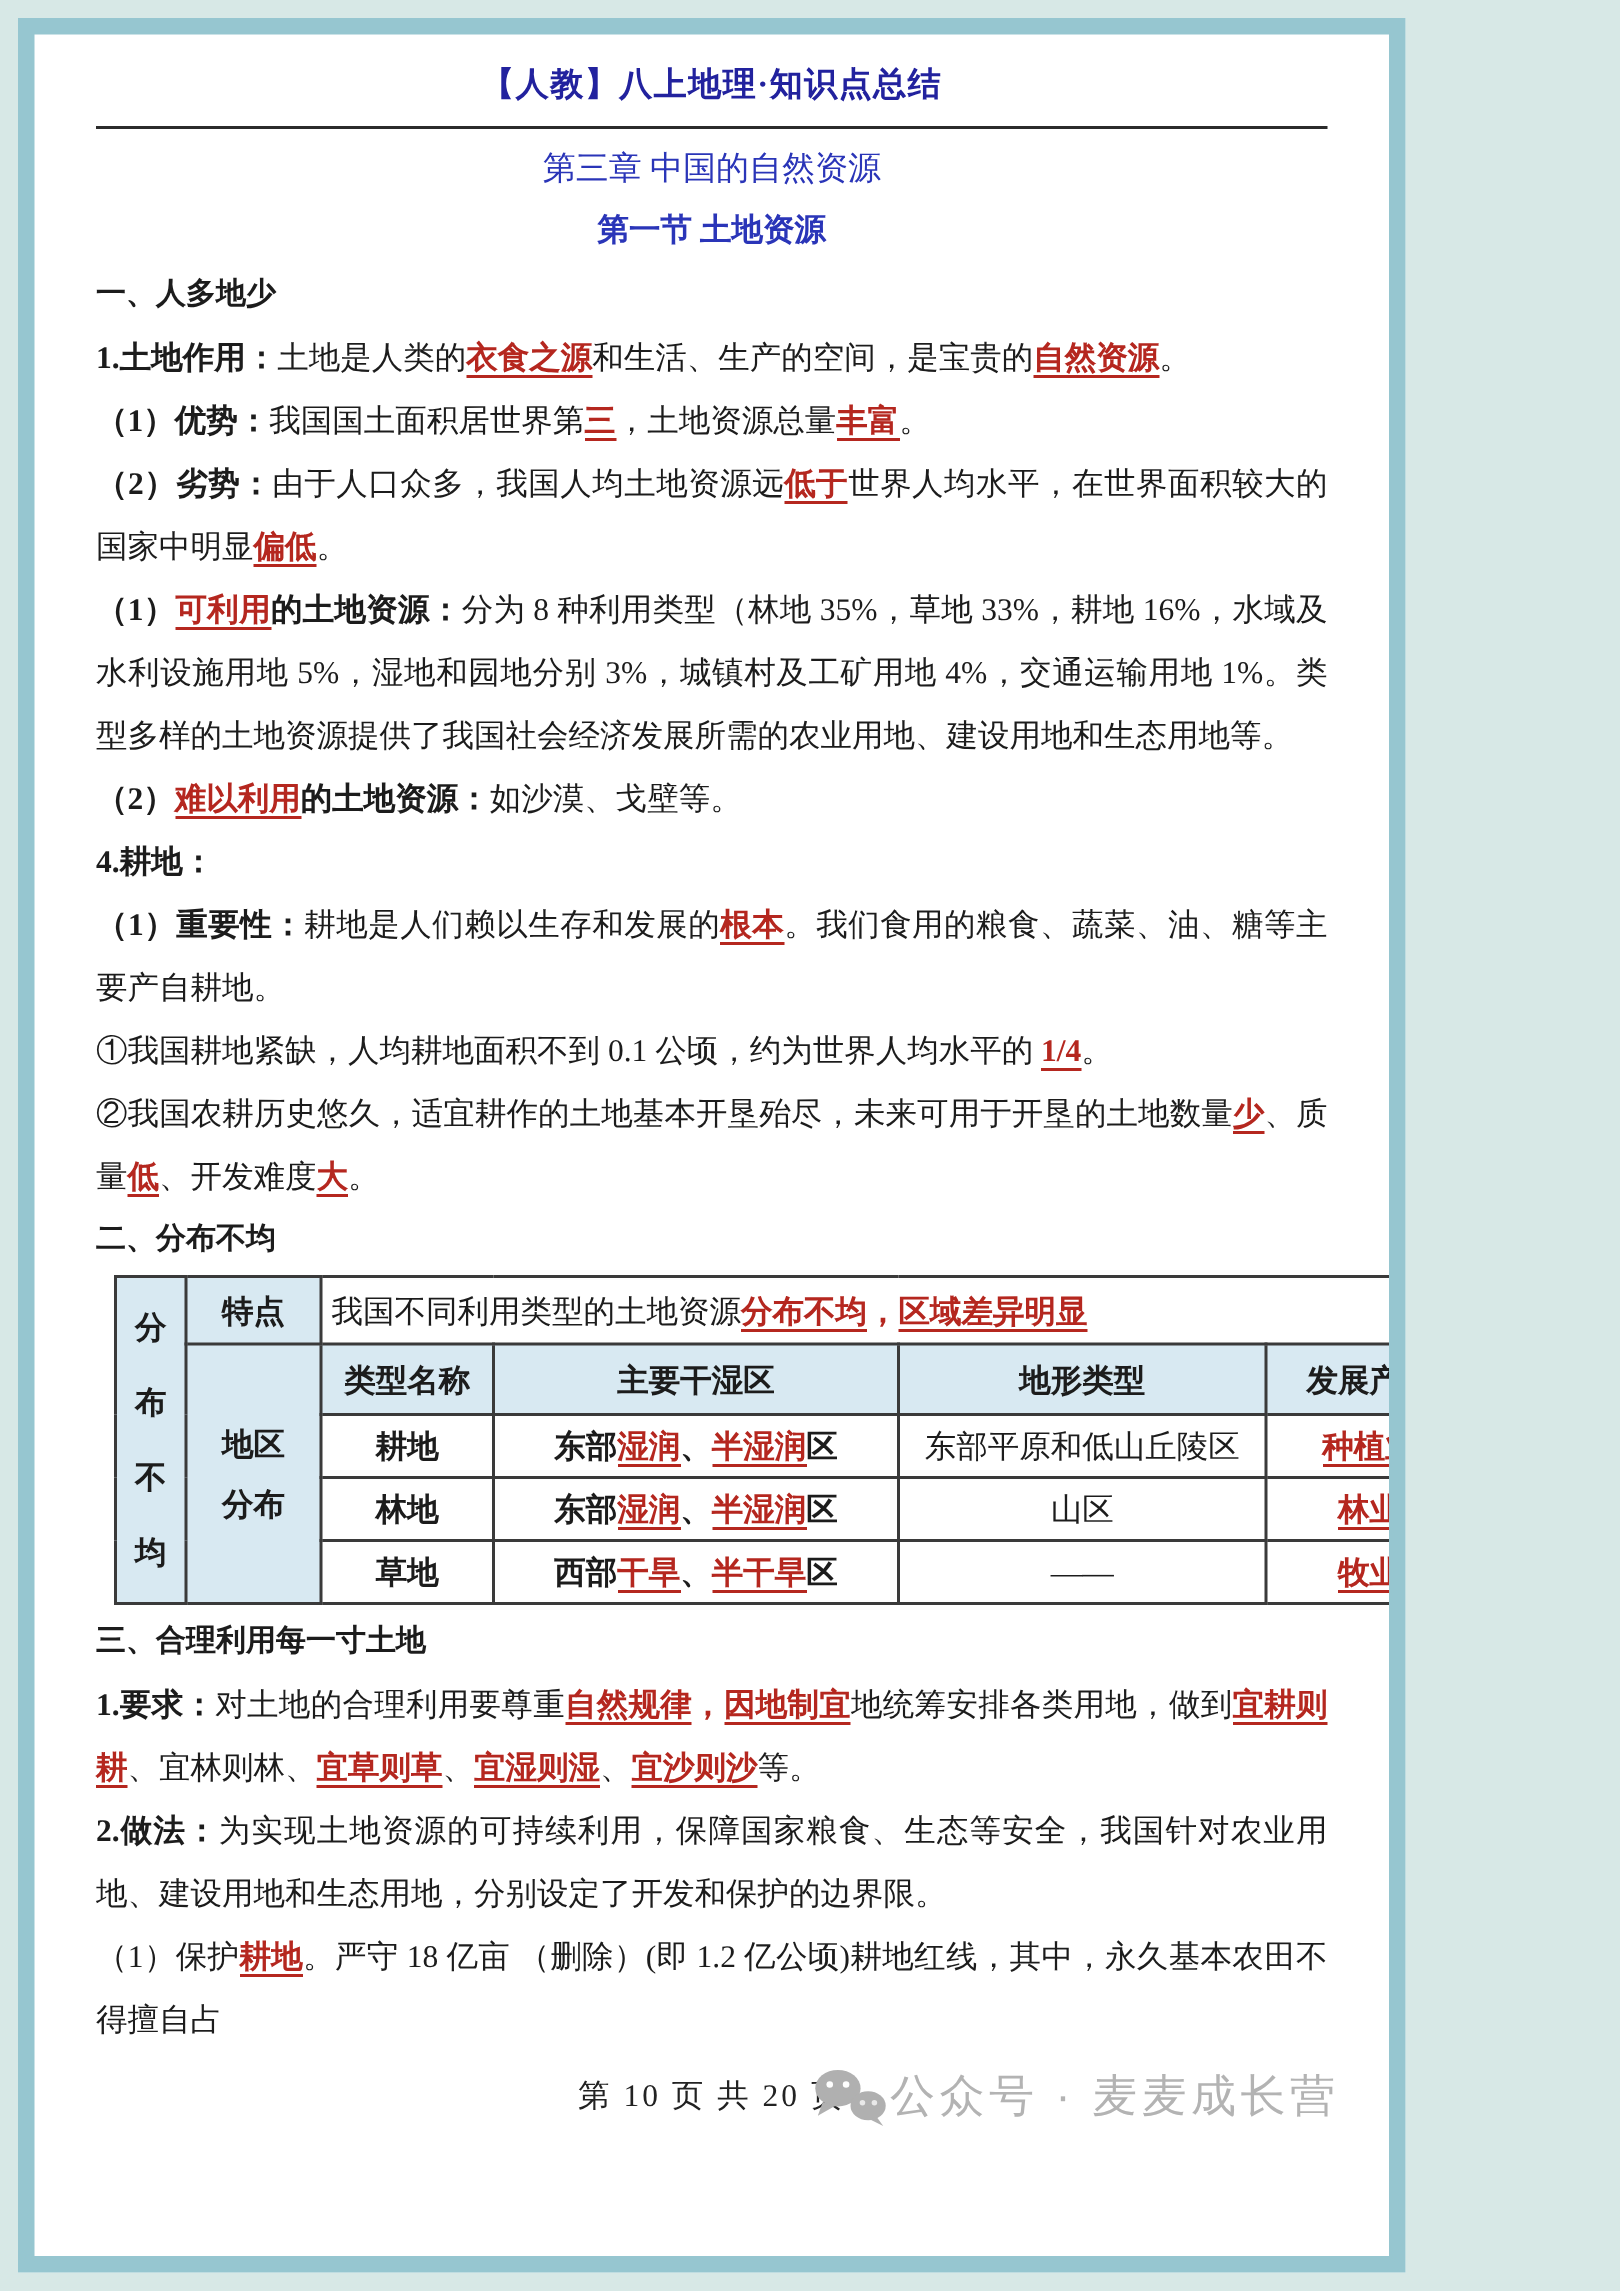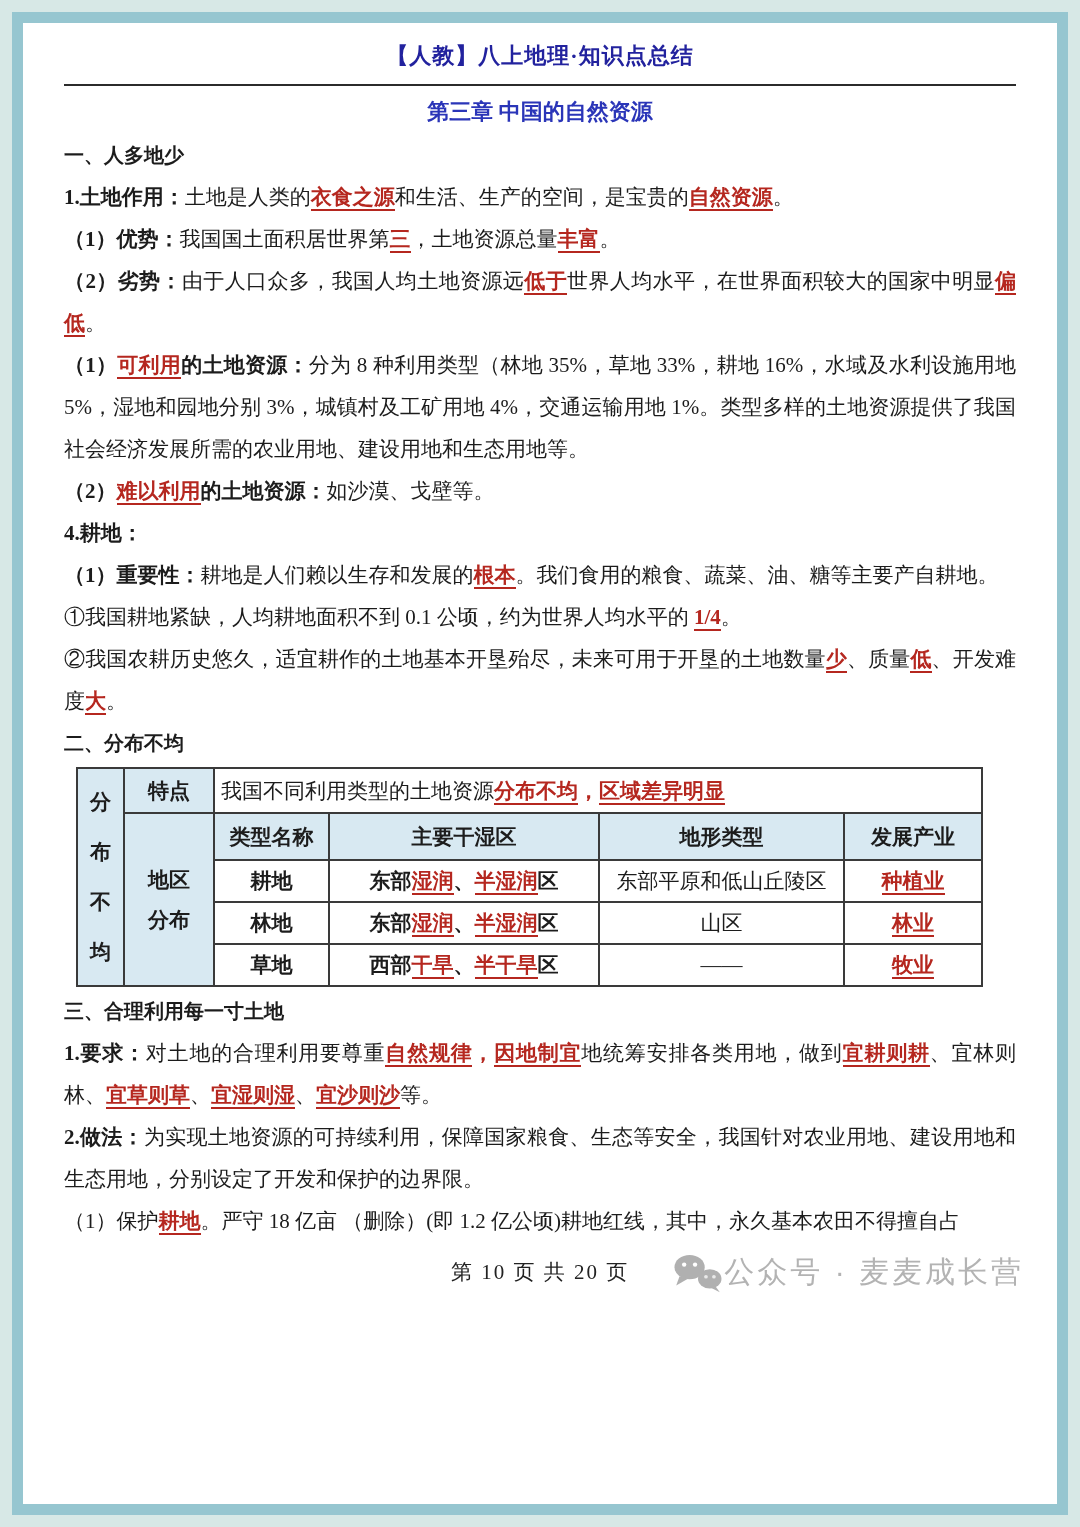--- a/index.html
+++ b/index.html
@@ -12,31 +12,31 @@
     --ink:#1c1c1c;
   }
   *{margin:0;padding:0;box-sizing:border-box;}
   html,body{width:1080px;height:1527px;}
   body{
     background:var(--frame-light);
     font-family:"Liberation Serif","DejaVu Serif",serif;
     color:var(--ink);
   }
   .page{
-    position:absolute;left:12px;top:12px;width:1056px;height:1503px;
+    position:absolute;left:12px;top:12px;width:925px;height:1503px;
     background:#ffffff;border:11px solid var(--frame-teal);
     padding:14px 41px 8px 41px;overflow:hidden;
   }
   .doc-header{
     text-align:center;font-size:22px;font-weight:bold;color:var(--blue-header);
     line-height:30px;margin-top:4px;letter-spacing:1px;
   }
   .rule{border:none;border-top:2px solid #2b2b2b;margin:13px 0 8px 0;}
   .chapter{
-    text-align:center;font-size:22px;font-weight:bold;color:var(--blue-title);
+    text-align:center;font-size:22px;font-weight:normal;color:var(--blue-title);
     line-height:36px;margin-top:2px;
   }
   .section-title{
     text-align:center;font-size:21px;font-weight:bold;color:var(--blue-title);
     line-height:36px;margin-top:5px;
   }
   #content{margin-top:4px;font-size:21px;}
   .h{font-weight:bold;font-size:20px;line-height:42px;}
   .p{line-height:42px;text-align:justify;}
   .run-b{font-weight:bold;}
@@ -69,20 +69,21 @@
     font-family:"Liberation Sans","DejaVu Sans",sans-serif;
   }
 </style>
 </head>
 <body>
 
 <div class="page">
   <div class="doc-header">【人教】八上地理·知识点总结</div>
   <hr class="rule">
   <div class="chapter">第三章 中国的自然资源</div>
+  <div class="section-title">第一节 土地资源</div>
 
   <div id="content">
       <div class="h">一、人多地少</div>
       <div class="p"><span class="run-b">1.土地作用：</span><span>土地是人类的</span><span class="run-r">衣食之源</span><span>和生活、生产的空间，是宝贵的</span><span class="run-r">自然资源</span><span>。</span></div>
       <div class="p"><span class="run-b">（1）优势：</span><span>我国国土面积居世界第</span><span class="run-r">三</span><span>，土地资源总量</span><span class="run-r">丰富</span><span>。</span></div>
       <div class="p"><span class="run-b">（2）劣势：</span><span>由于人口众多，我国人均土地资源远</span><span class="run-r">低于</span><span>世界人均水平，在世界面积较大的国家中明显</span><span class="run-r">偏低</span><span>。</span></div>
       <div class="p"><span class="run-b">（1）</span><span class="run-r">可利用</span><span class="run-b">的土地资源：</span><span>分为 8 种利用类型（林地 35%，草地 33%，耕地 16%，水域及水利设施用地 5%，湿地和园地分别 3%，城镇村及工矿用地 4%，交通运输用地 1%。类型多样的土地资源提供了我国社会经济发展所需的农业用地、建设用地和生态用地等。</span></div>
       <div class="p"><span class="run-b">（2）</span><span class="run-r">难以利用</span><span class="run-b">的土地资源：</span><span>如沙漠、戈壁等。</span></div>
       <div class="p"><span class="run-b">4.耕地：</span></div>
       <div class="p"><span class="run-b">（1）重要性：</span><span>耕地是人们赖以生存和发展的</span><span class="run-r">根本</span><span>。我们食用的粮食、蔬菜、油、糖等主要产自耕地。</span></div>

